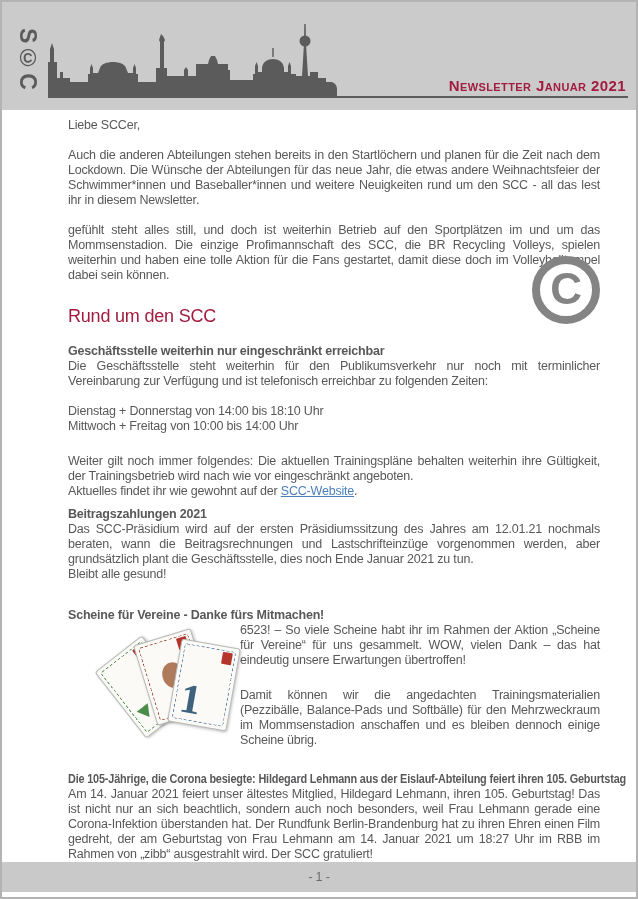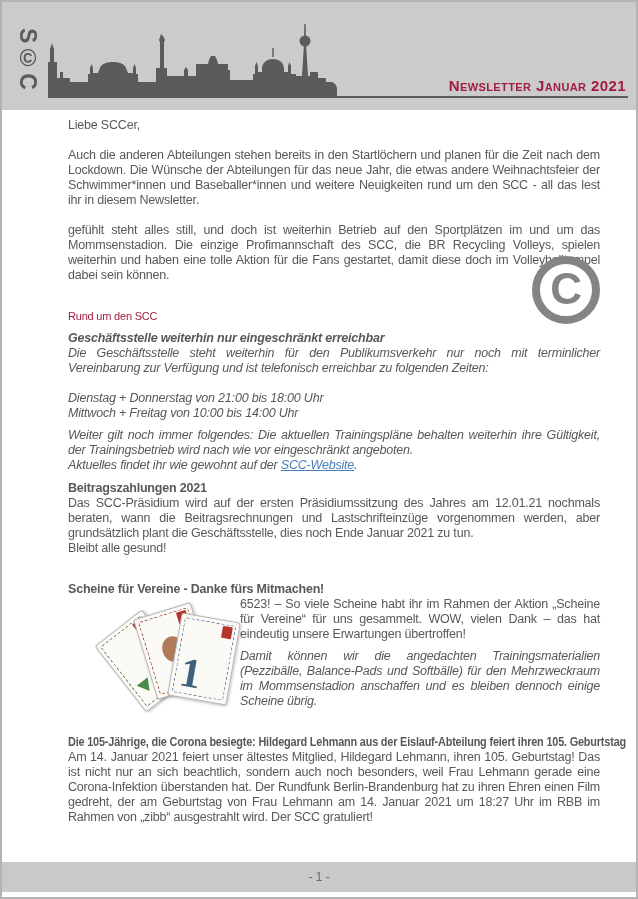--- a/index.html
+++ b/index.html
@@ -19,23 +19,23 @@
   .header-rule { position:absolute; left:46px; right:8px; bottom:12px; height:2px; background:#5b5b5b; }
   .newsletter-title {
     position:absolute; right:10px; bottom:17px; color:#a11c3f; font-weight:bold;
     font-variant:small-caps; font-size:15px; letter-spacing:0.4px; line-height:1;padding-left:48px;
   }
   
   .content { position:absolute; top:108px; left:0; right:0; bottom:36px; padding:8px 36px 0 66px; }
   p, h2, h3 { margin:0; }
   .para { text-align:justify; }
   .plain { text-align:left; }
-  .mt12 { margin-top:7px;font-style:italic; } .mt15 { margin-top:15px; }
+  .mt12 { margin-top:20px; } .mt15 { margin-top:15px; }
   .mt22 { margin-top:8px; } .mt24 { margin-top:24px; } .mt26 { margin-top:26px; }
-  .section-heading { margin-top:26px; color:#a11c3f; font-size:11px; font-weight:normal; }
+  .section-heading { margin-top:26px; color:#a11c3f; font-size:18px; font-weight:normal; }
   .article-title { font-size:12.5px; font-weight:bold; color:#58585a; }
   .title-long { white-space:nowrap; transform:scaleX(0.87); transform-origin:left center; }
   .link { color:#4a7ebb; text-decoration:underline; cursor:pointer; }
   .copyright-mark {
     position:absolute; top:146px; right:36px; width:52px; height:52px;
     border:8px solid #848484; border-radius:50%;
     display:flex; align-items:center; justify-content:center;
   }
   .copyright-mark span { font-size:44px; font-weight:bold; color:#848484; line-height:1; padding-bottom:3px; }
   
@@ -91,21 +91,21 @@
 
     <div class="copyright-mark">
       <span>C</span>
     </div>
 
     <h2 class="section-heading">Rund um den SCC</h2>
 
     <section class="mt12">
       <h3 class="article-title">Geschäftsstelle weiterhin nur eingeschränkt erreichbar</h3>
       <p class="para">Die Geschäftsstelle steht weiterhin für den Publikumsverkehr nur noch mit terminlicher Vereinbarung zur Verfügung und ist telefonisch erreichbar zu folgenden Zeiten:</p>
-      <p class="plain mt15">Dienstag + Donnerstag von 21:00 bis 18:00 Uhr</p>
+      <p class="plain mt15">Dienstag + Donnerstag von 14:00 bis 18:10 Uhr</p>
       <p class="plain">Mittwoch + Freitag von 10:00 bis 14:00 Uhr</p>
       <p class="para mt12">Weiter gilt noch immer folgendes: Die aktuellen Trainingspläne behalten weiterhin ihre Gültigkeit, der Trainingsbetrieb wird nach wie vor eingeschränkt angeboten.</p>
       <p class="plain"><span>Aktuelles findet ihr wie gewohnt auf der </span><a href="#" class="link">SCC-Website</a><span>.</span></p>
     </section>
 
     <section class="mt22">
       <h3 class="article-title">Beitragszahlungen 2021</h3>
       <p class="para">Das SCC-Präsidium wird auf der ersten Präsidiumssitzung des Jahres am 12.01.21 nochmals beraten, wann die Beitragsrechnungen und Lastschrifteinzüge vorgenommen werden, aber grundsätzlich plant die Geschäftsstelle, dies noch Ende Januar 2021 zu tun.</p>
       <p class="plain">Bleibt alle gesund!</p>
     </section>

